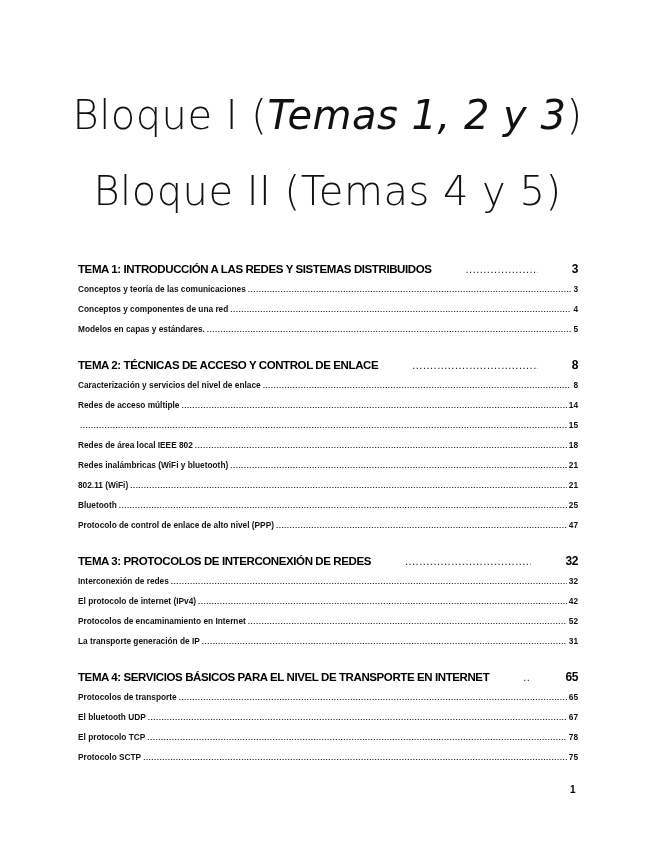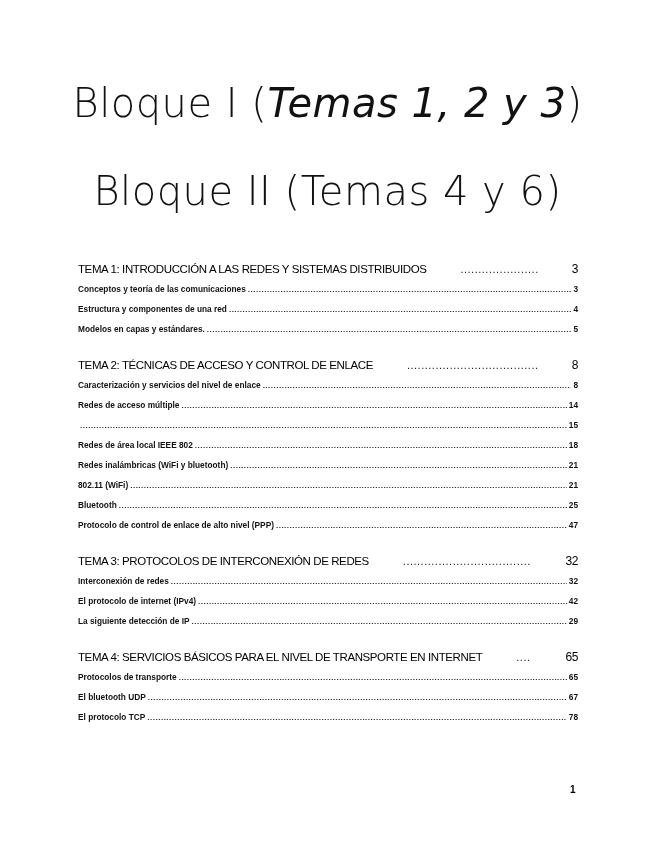--- a/index.html
+++ b/index.html
@@ -1,56 +1,56 @@
 <!DOCTYPE html>
 <html><head>
 <meta charset="utf-8">
 <style>
   html, body { margin: 0; padding: 0; background: #ffffff; }
   body { width: 655px; height: 848px; position: relative; overflow: hidden; font-family: "Liberation Sans", sans-serif; color: #000; }
   .title { position: absolute; left: 0; width: 655px; text-align: center; font-family: "DejaVu Sans", sans-serif; font-weight: 300; font-size: 40px; letter-spacing: 0.5px; color: #111; }
   .title i { font-style: italic; }
-  #title1 { top: 80px; }
+  #title1 { top: 92px; }
   #title2 { top: 168px; }
   .toc { position: absolute; left: 78px; width: 500px; top: 262px; }
   .row { display: flex; align-items: baseline; white-space: nowrap; }
   .row .label { flex: 0 0 auto; }
   .row .dots { flex: 1 1 auto; overflow: hidden; margin: 0 2px; color: #222; }
   .row .dots::before { content: "........................................................................................................................................................................................................................................................................"; letter-spacing: 0.5px; }
   .row .page { flex: 0 0 auto; text-align: right; }
-  .head { height: 16px; font-size: 11.5px; font-weight: normal; letter-spacing: -0.4px; margin-bottom: 6px; gap: 32px; }
+  .head { height: 16px; font-size: 11.5px; font-weight: bold; letter-spacing: -0.4px; margin-bottom: 6px; gap: 32px; }
   .head .dots { font-weight: normal; font-size: 11px; }
   .head .page { font-size: 12px; }
   .sub { height: 20px; font-size: 8.3px; font-weight: bold; color: #111; justify-content: flex-end; }
   .sub .dots { font-size: 8px; letter-spacing: -0.3px; }
   .group { margin-bottom: 14px; }
   #g2 { margin-top: 8px; }
   .pagenum { position: absolute; left: 570px; top: 784px; font-size: 10px; font-weight: bold; }
 </style>
 </head>
 <body>
 
 <div class="title" id="title1"><span>Bloque I (</span><i>Temas 1, 2 y 3</i><span>)</span></div>
-<div class="title" id="title2">Bloque II (Temas 4 y 6)</div>
+<div class="title" id="title2">Bloque II (Temas 4 y 5)</div>
 
 <div class="toc">
 
   <div class="group" id="g1">
     <div class="row head">
         <span class="label">TEMA 1: INTRODUCCIÓN A LAS REDES Y SISTEMAS DISTRIBUIDOS</span>
         <span class="dots"></span>
         <span class="page">3</span>
       </div>
     <div class="row sub">
         <span class="label">Conceptos y teoría de las comunicaciones</span>
         <span class="dots"></span>
         <span class="page">3</span>
       </div>
     <div class="row sub">
-        <span class="label">Estructura y componentes de una red</span>
+        <span class="label">Conceptos y componentes de una red</span>
         <span class="dots"></span>
         <span class="page">4</span>
       </div>
     <div class="row sub">
         <span class="label">Modelos en capas y estándares.</span>
         <span class="dots"></span>
         <span class="page">5</span>
       </div>
   </div>
 
@@ -111,23 +111,28 @@
         <span class="label">Interconexión de redes</span>
         <span class="dots"></span>
         <span class="page">32</span>
       </div>
     <div class="row sub">
         <span class="label">El protocolo de internet (IPv4)</span>
         <span class="dots"></span>
         <span class="page">42</span>
       </div>
     <div class="row sub">
-        <span class="label">La siguiente detección de IP</span>
+        <span class="label">Protocolos de encaminamiento en Internet</span>
         <span class="dots"></span>
-        <span class="page">29</span>
+        <span class="page">52</span>
+      </div>
+    <div class="row sub">
+        <span class="label">La transporte generación de IP</span>
+        <span class="dots"></span>
+        <span class="page">31</span>
       </div>
   </div>
 
   <div class="group" id="g4">
     <div class="row head">
         <span class="label">TEMA 4: SERVICIOS BÁSICOS PARA EL NIVEL DE TRANSPORTE EN INTERNET</span>
         <span class="dots"></span>
         <span class="page">65</span>
       </div>
     <div class="row sub">
@@ -138,17 +143,22 @@
     <div class="row sub">
         <span class="label">El bluetooth UDP</span>
         <span class="dots"></span>
         <span class="page">67</span>
       </div>
     <div class="row sub">
         <span class="label">El protocolo TCP</span>
         <span class="dots"></span>
         <span class="page">78</span>
       </div>
+    <div class="row sub">
+        <span class="label">Protocolo SCTP</span>
+        <span class="dots"></span>
+        <span class="page">75</span>
+      </div>
   </div>
 
 </div>
 
 <div class="pagenum">1</div>
 
 </body></html>

